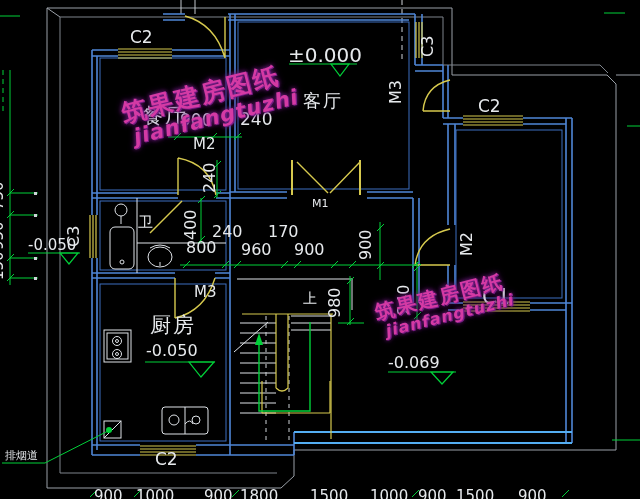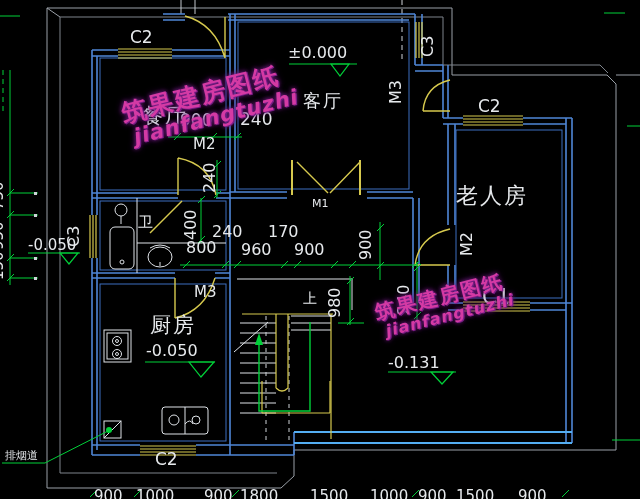--- a/index.html
+++ b/index.html
@@ -186,29 +186,28 @@
   <g fill="#cfd3d8">
     <rect x="34" y="192" width="3" height="3"></rect>
         <rect x="34" y="214" width="3" height="3"></rect>
     <rect x="34" y="257" width="3" height="3"></rect>
         <rect x="34" y="277" width="3" height="3"></rect>
   </g>
 </svg>
 
 <div class="t room" style="left:142px;top:106px;">餐厅</div>
 <div class="t room" style="left:303px;top:92px;font-size:18px;">客厅</div>
-<div class="t room" style="left:456px;top:185px;font-size:22px;">老人房</div>
 <div class="t room" style="left:150px;top:315px;font-family:Liberation Serif, serif;">厨房</div>
 <div class="t" style="left:138px;top:215px;font-size:15px;">卫</div>
 <div class="t" style="left:303px;top:291px;font-size:14px;">上</div>
 
-<div class="t elev" style="left:288px;top:45px;font-size:16px;">±0.000</div>
+<div class="t elev" style="left:288px;top:45px;font-size:20px;">±0.000</div>
 <div class="t elev" style="left:28px;top:238px;">-0.050</div>
 <div class="t elev" style="left:146px;top:343px;font-size:16px;">-0.050</div>
-<div class="t elev" style="left:388px;top:355px;font-size:16px;">-0.131</div>
+<div class="t elev" style="left:388px;top:355px;font-size:16px;">-0.069</div>
 
 <div class="t code" style="left:130px;top:29px;font-size:17px;">C2</div>
 <div class="t code vt" style="left:420px;top:57px;">C3</div>
 <div class="t code vt" style="left:388px;top:104px;">M3</div>
 <div class="t code" style="left:478px;top:98px;font-size:17px;">C2</div>
 <div class="t code vt" style="left:459px;top:256px;">M2</div>
 <div class="t code" style="left:482px;top:287px;font-size:21px;">C1</div>
 <div class="t code" style="left:312px;top:198px;font-size:11px;">M1</div>
 <div class="t code" style="left:193px;top:137px;font-size:15px;">M2</div>
 <div class="t code" style="left:194px;top:285px;font-size:15px;">M3</div>

